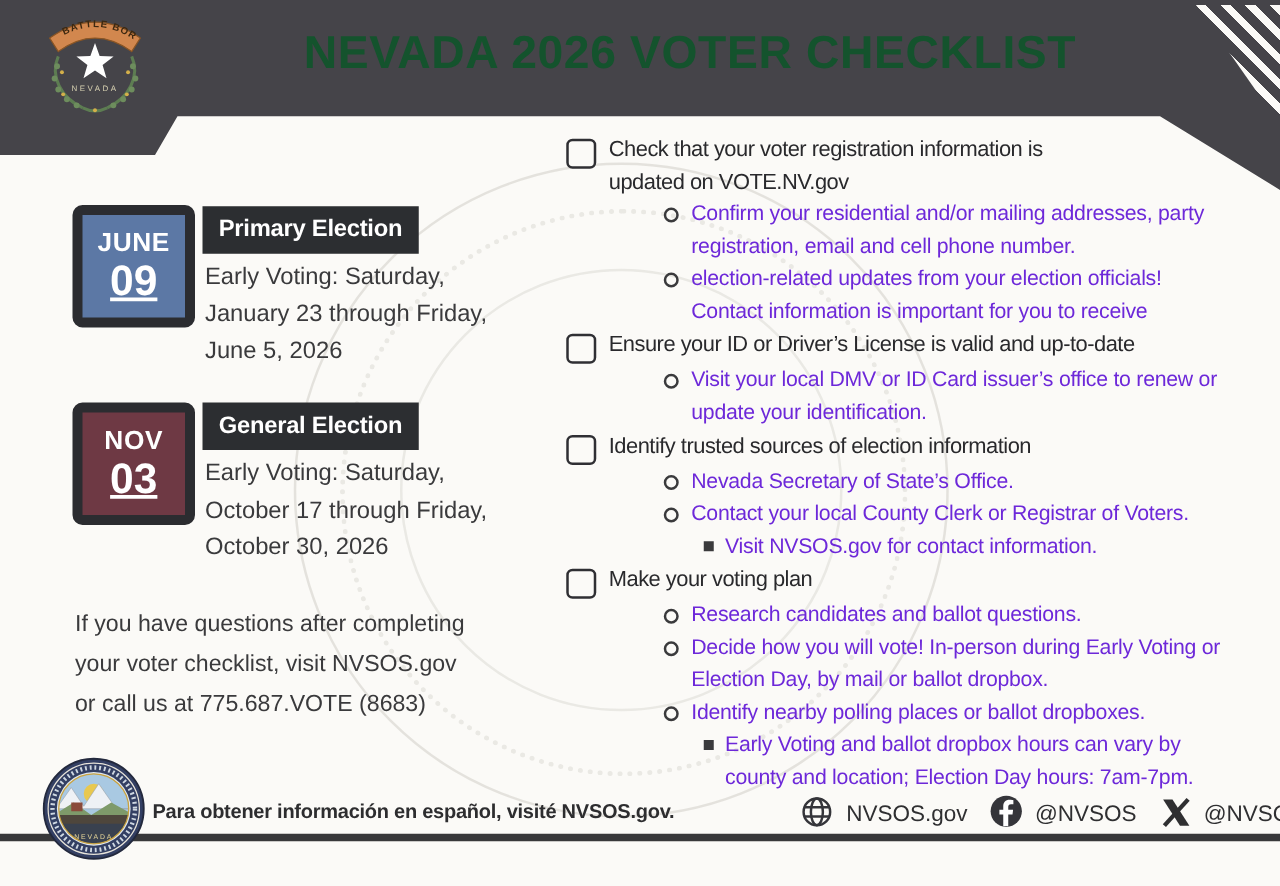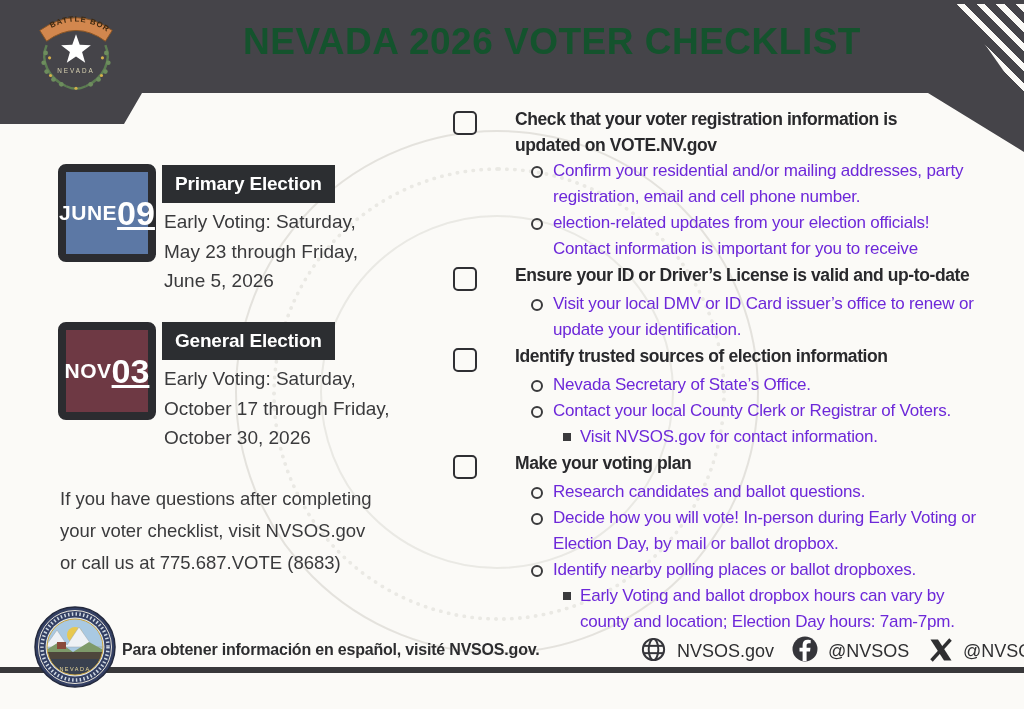--- a/index.html
+++ b/index.html
@@ -25,21 +25,21 @@
   .emblem{position:absolute;z-index:3;left:26px;top:4px;}
   .stripes{
     position:absolute;z-index:3;right:0;top:4px;width:82px;height:96px;
     background:repeating-linear-gradient(45deg,rgba(0,0,0,0) 0 8px,#fbfaf7 8px 14px);
     clip-path:polygon(18% 0,100% 0,100% 100%);
   }
   
   .date-box{
     position:absolute;z-index:1;left:58px;width:82px;height:82px;
     border:8px solid #2b2c30;border-radius:8px;
-    display:flex;align-items:center;justify-content:center;
+    display:flex;flex-direction:column;align-items:center;justify-content:center;
     color:#fff;text-align:left;
   }
   .date-box .month{font-size:21px;font-weight:700;letter-spacing:.5px;line-height:24px;}
   .date-box .day{font-size:34px;font-weight:700;line-height:36px;text-decoration:underline;}
   .election-label{
     position:absolute;z-index:1;left:162px;background:#2c2e31;color:#fff;
     font-size:19px;font-weight:700;padding:8px 13px;white-space:nowrap;letter-spacing:-.2px;text-align:center;
   }
   .election-details{
     position:absolute;z-index:1;left:164px;color:#3a3a3c;
@@ -50,22 +50,22 @@
     font-size:18.5px;line-height:32px;white-space:nowrap;
   }
   
   .checklist{position:absolute;z-index:1;left:453px;top:106px;width:575px;}
   .check-row{display:flex;}
   .checkbox{
     flex:none;width:20px;height:20px;border:2.5px solid #2f2f33;border-radius:5px;
     margin:5px 10px 0 0;background:#fbfaf7;
   }
   .title-lines div{
-    font-size:17.5px;font-weight:700;letter-spacing:-.4px;line-height:26px;
-    color:#29292c;white-space:nowrap;margin-left:28px;
+    font-size:17.5px;font-weight:400;letter-spacing:-.4px;line-height:26px;
+    color:#29292c;white-space:nowrap;
   }
   .sub-item{display:flex;}
   .sub-item.lvl1{margin-left:78px;}
   .sub-item.lvl2{margin-left:110px;}
   .ring{flex:none;width:8px;height:8px;border:2px solid #3a3a3c;border-radius:50%;margin:8px 10px 0 0;}
   .sq{flex:none;width:8px;height:8px;background:#3a3a3c;margin:9px 9px 0 0;}
   .sub-lines div{font-size:17px;letter-spacing:-.2px;line-height:26px;color:#6d28d9;white-space:nowrap;}
   
   .footer-line{position:absolute;z-index:1;left:0;top:667px;width:1024px;height:6px;background:#38383a;}
   .seal{position:absolute;z-index:3;left:33px;top:605px;}
@@ -121,21 +121,21 @@
     </svg>
   </div>
 
   <div class="date-box" style="top: 164px; background: rgb(92, 120, 165);">
     <div class="month">JUNE</div>
     <div class="day">09</div>
   </div>
   <div class="election-label" style="top:165px;">Primary Election</div>
   <div class="election-details" style="top:207px;">
     <div>Early Voting: Saturday,</div>
-    <div>May 23 through Friday,</div>
+    <div>January 23 through Friday,</div>
     <div>June 5, 2026</div>
   </div>
 
   <div class="date-box" style="top: 322px; background: rgb(110, 57, 68);">
     <div class="month">NOV</div>
     <div class="day">03</div>
   </div>
   <div class="election-label" style="top:322px;">General Election</div>
   <div class="election-details" style="top:364px;">
     <div>Early Voting: Saturday,</div>

